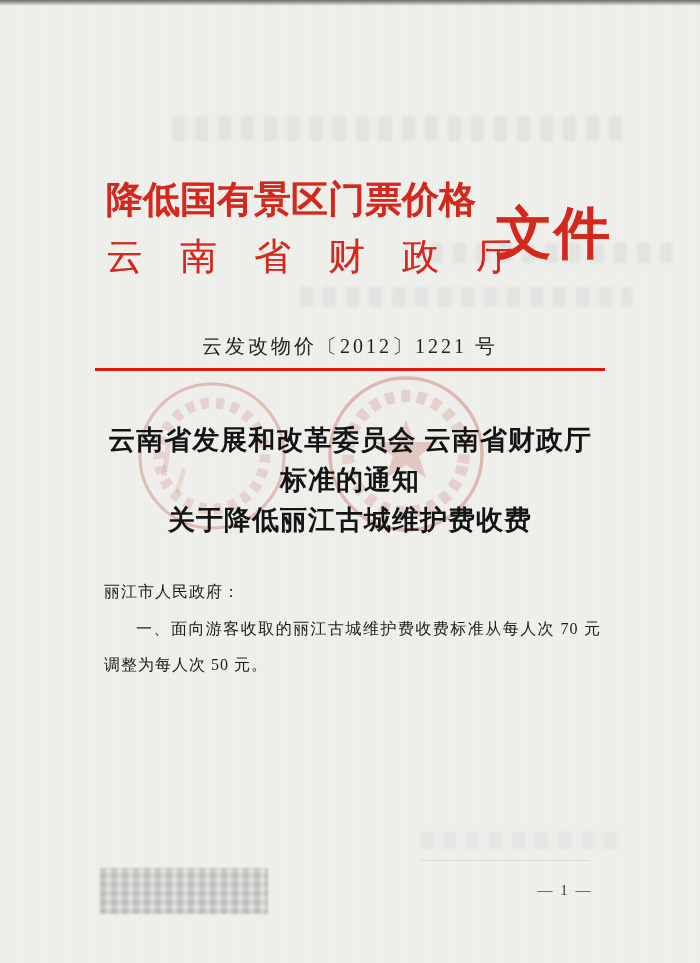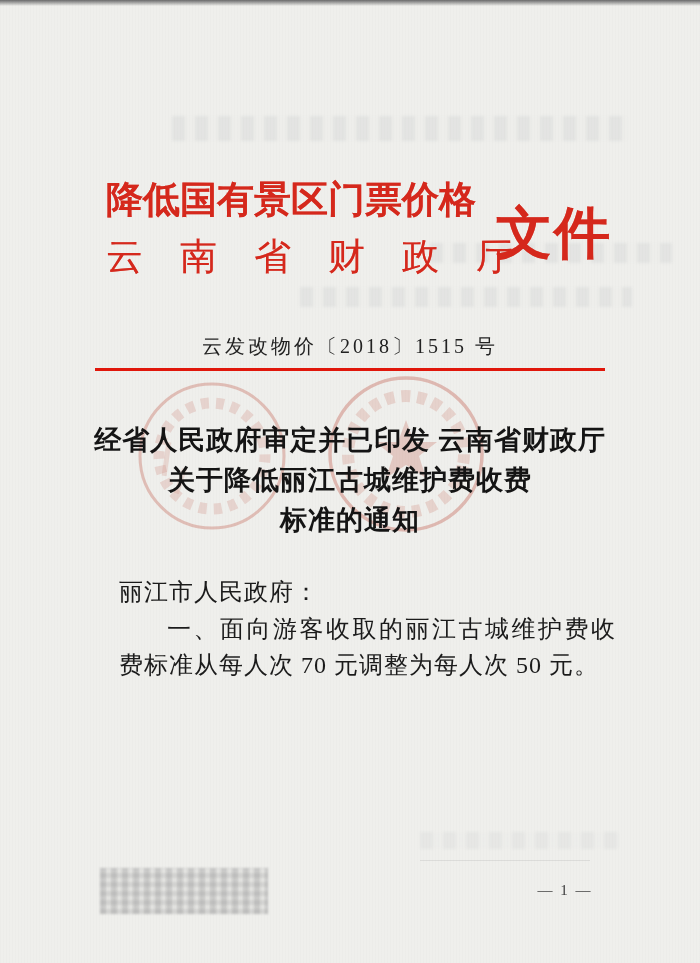--- a/index.html
+++ b/index.html
@@ -30,22 +30,22 @@
     letter-spacing:2px;white-space:nowrap;text-shadow:0 0 .5px rgba(213,40,28,.6);}
   .doc-number{position:absolute;left:0;top:333px;width:700px;text-align:center;
     font-size:20px;color:#222;letter-spacing:3px;}
   .red-rule{position:absolute;left:95px;top:368px;width:510px;height:3px;background:#e0170b;}
   
   .seal{position:absolute;opacity:.55;filter:blur(.6px);}
   
   .title-block{position:absolute;left:0;top:420px;width:700px;text-align:center;z-index:3;}
   .title-line{font-size:27px;font-weight:bold;color:#141414;line-height:40px;letter-spacing:1px;white-space:nowrap;}
   
-  .body-block{position:absolute;left:119px;top:574px;width:497px;z-index:3;
-    font-size:24px;line-height:36.5px;letter-spacing:1px;color:#1b1b1b;}
+  .body-block{position:absolute;left:104px;top:574px;width:497px;z-index:3;
+    font-size:16px;line-height:36.5px;letter-spacing:1px;color:#1b1b1b;}
   .body-block p{margin:0;text-align:justify;}
   .body-block p.indent{text-indent:2em;}
   .page-number{position:absolute;left:520px;top:882px;width:90px;text-align:center;
     font-size:15px;color:#3c3c3c;letter-spacing:2px;font-family:"Liberation Serif","DejaVu Serif",serif;}
 </style>
 </head>
 <body>
 
 <div class="paper">
 
@@ -57,39 +57,39 @@
   <div class="ghost" style="left:420px;top:832px;width:200px;height:17px;opacity:.4;"></div>
   <div class="ghost-hairline" style="left:420px;top:860px;width:170px;"></div>
   <div class="blur-block" style="left:100px;top:868px;width:168px;height:46px;"></div>
 
   <div class="org-lines">
     <div class="org-line1">降低国有景区门票价格</div>
     <div class="org-line2">云　南　省　财　政　厅</div>
   </div>
   <div class="doc-type">文件</div>
 
-  <div class="doc-number">云发改物价〔2018〕1515 号</div>
+  <div class="doc-number">云发改物价〔2012〕1221 号</div>
   <div class="red-rule"></div>
 
   <svg class="seal" style="left:134px;top:376px;" width="156" height="156" viewBox="0 0 156 156">
     <circle cx="78" cy="80" r="72" fill="none" stroke="rgba(187,74,56,0.55)" stroke-width="3"></circle>
     <circle cx="78" cy="80" r="53" fill="none" stroke="rgba(187,74,56,0.30)" stroke-width="11" stroke-dasharray="8 7" transform="rotate(-18 78 80)"></circle>
     <rect x="30" y="66" width="5" height="34" fill="rgba(187,74,56,0.28)" transform="rotate(8 32 83)"></rect>
     <rect x="44" y="92" width="5" height="26" fill="rgba(187,74,56,0.24)" transform="rotate(18 46 105)"></rect>
   </svg>
   <svg class="seal" style="left:324px;top:372px;" width="164" height="164" viewBox="0 0 164 164">
     <circle cx="82" cy="82" r="76" fill="none" stroke="rgba(187,74,56,0.60)" stroke-width="3.5"></circle>
     <circle cx="82" cy="82" r="58" fill="none" stroke="rgba(187,74,56,0.32)" stroke-width="12" stroke-dasharray="9 7" transform="rotate(12 82 82)"></circle>
     <path d="M82 48 L90 70 L113 70 L95 84 L102 106 L82 93 L62 106 L69 84 L51 70 L74 70 Z" fill="rgba(187,74,56,0.42)"></path>
   </svg>
 
   <div class="title-block">
-    <div class="title-line">经省人民政府审定并已印发 云南省财政厅</div>
+    <div class="title-line">云南省发展和改革委员会 云南省财政厅</div>
+    <div class="title-line">标准的通知</div>
     <div class="title-line">关于降低丽江古城维护费收费</div>
-    <div class="title-line">标准的通知</div>
   </div>
 
   <div class="body-block">
     <p>丽江市人民政府：</p>
     <p class="indent">一、面向游客收取的丽江古城维护费收费标准从每人次 70 元调整为每人次 50 元。</p>
   </div>
 
   <div class="page-number">— 1 —</div>
 
 </div>

